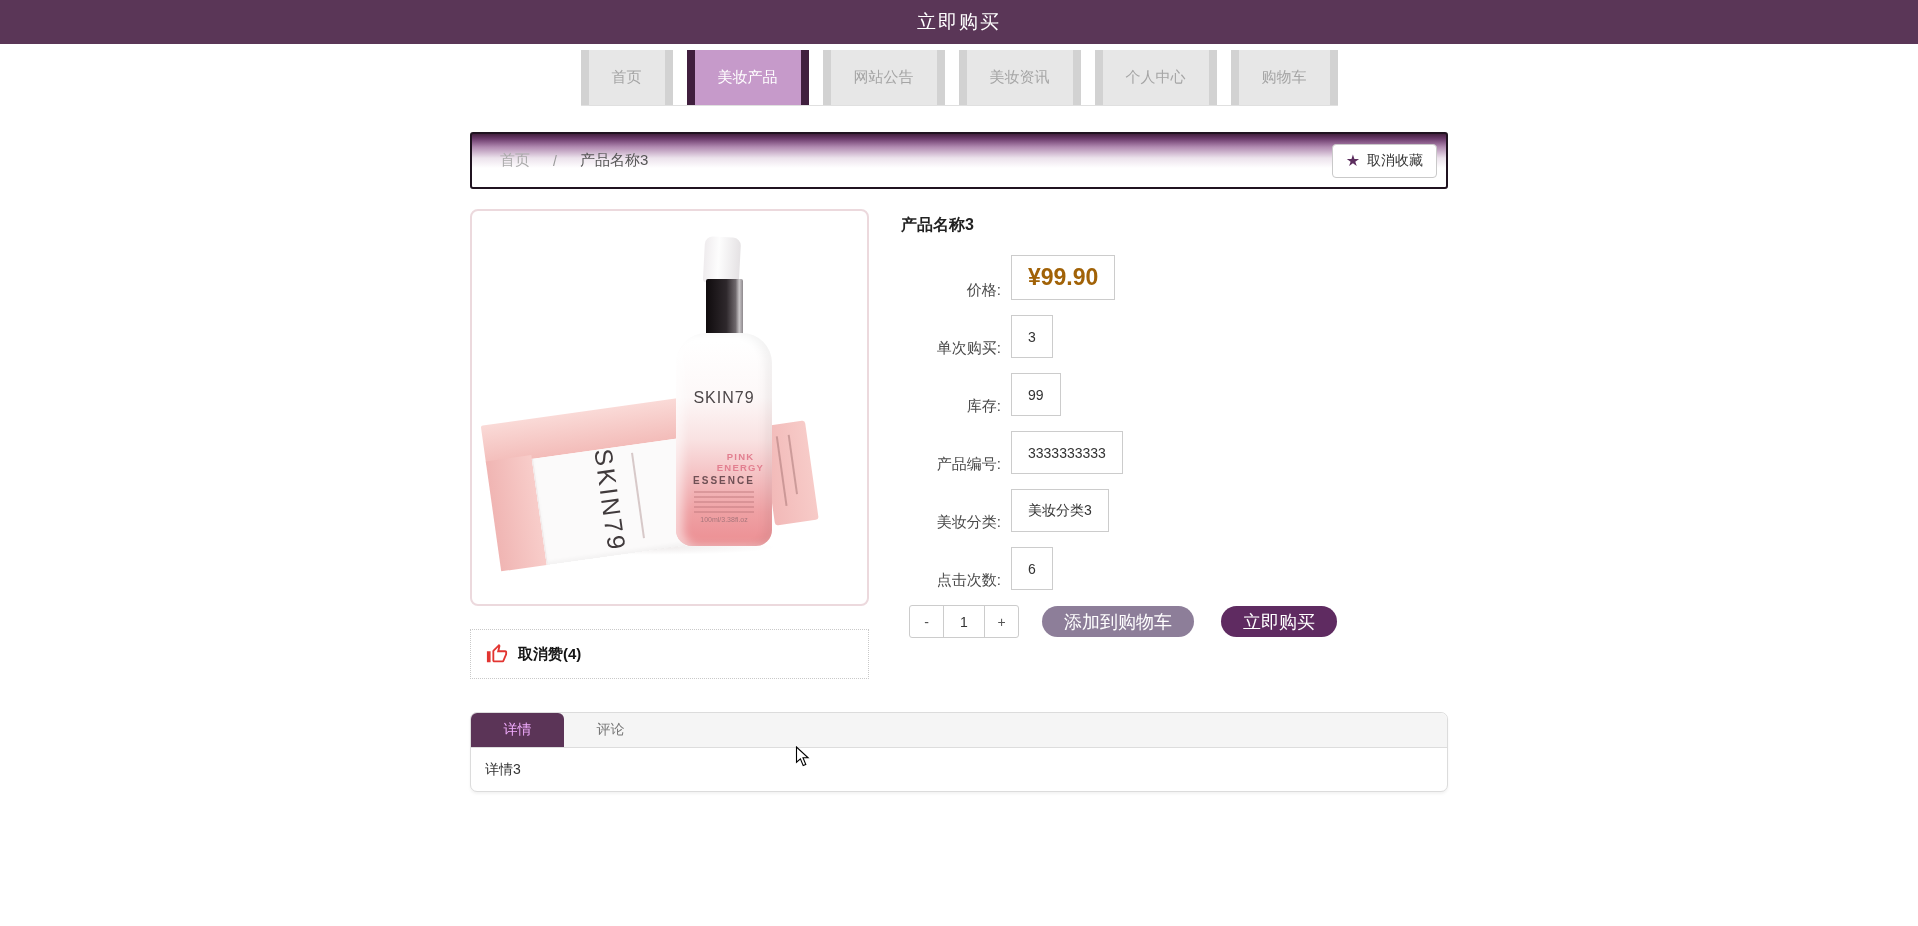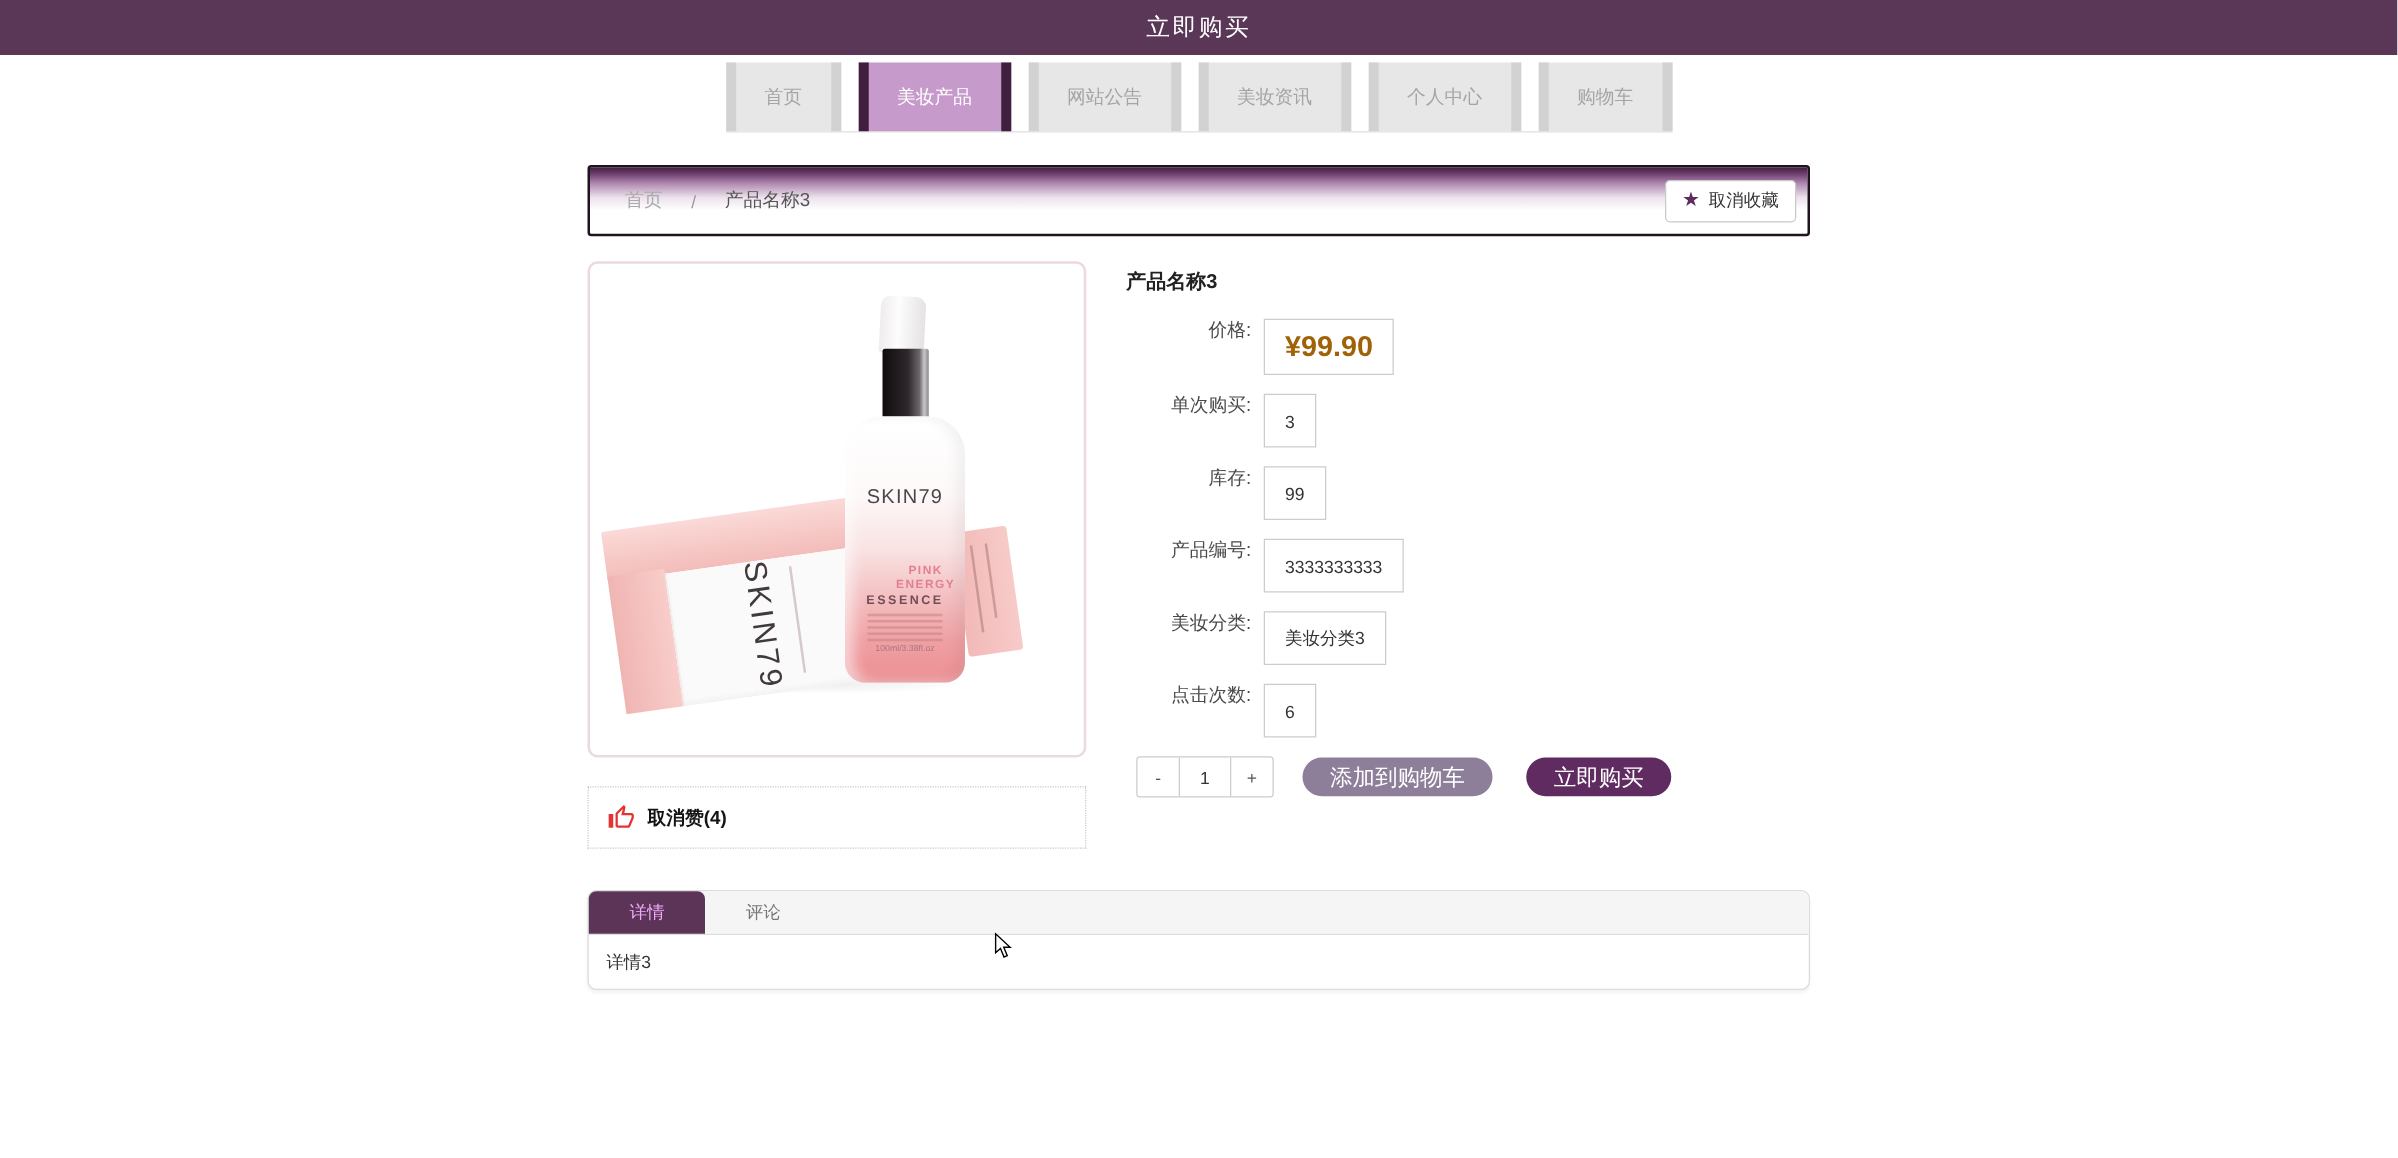--- a/index.html
+++ b/index.html
@@ -82,21 +82,21 @@
 
   
   .like-box { margin-top:23px; height:50px; border:1px dotted #c9c9c9;
     display:flex; align-items:center; gap:10px; padding:0 15px; cursor:pointer; }
   .like-label { font-size:15px; font-weight:bold; color:#141414; }
 
   
   .right-col { margin-left:32px; padding-top:6px; flex:1; }
   .product-name { font-size:16px; font-weight:bold; color:#222; }
   .fields { margin-top:19px; display:flex; flex-direction:column; gap:15px; }
-  .field-row { display:flex; align-items:flex-start; }
+  .field-row { display:flex; align-items:flex-end; }
   .field-label { width:100px; flex-shrink:0; text-align:right; margin-right:10px; font-size:15px; color:#4a4a4a; }
   .field-value { min-height:43px; border:1px solid #ccc; background:#fff; display:flex; align-items:center;
     padding:0 16px; font-size:14px; color:#333; }
   .field-value.price { min-height:45px; color:#a16207; font-weight:bold; font-size:23px; }
 
   .purchase-row { margin-top:15px; margin-left:8px; display:flex; align-items:center; }
   .stepper { display:flex; height:33px; border:1px solid #ccc; border-radius:3px; background:#fff; }
   .step-btn { width:33px; display:flex; align-items:center; justify-content:center; font-size:14px; color:#555; cursor:pointer; }
   .step-value { width:42px; border-left:1px solid #ccc; border-right:1px solid #ccc;
     display:flex; align-items:center; justify-content:center; font-size:14px; color:#333; }

